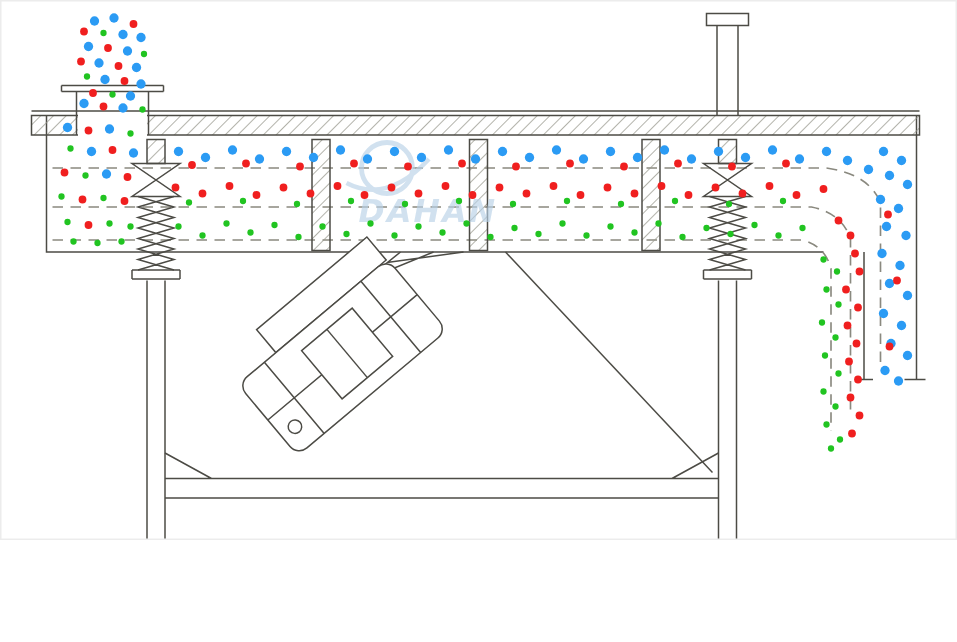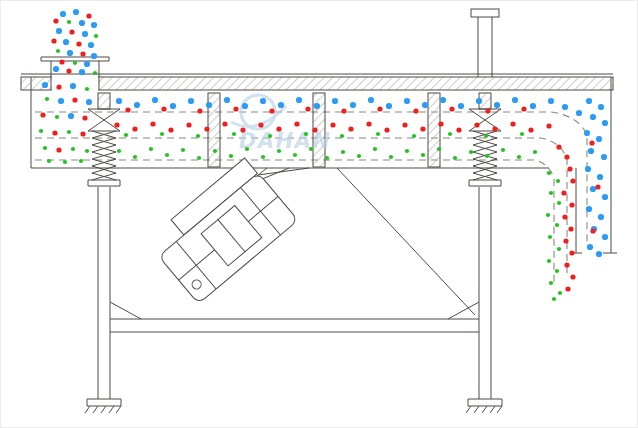--- a/index.html
+++ b/index.html
@@ -1,21 +1,21 @@
 <!DOCTYPE html>
 <html style="--c-line: #4c4b45; --c-dash: #8a897f; --c-wm: #b9d2e8;"><head>
 <meta charset="utf-8">
 <style>
   :root{
     --c-line:#4c4b45;
     --c-dash:#8a897f;
     --c-wm:#b9d2e8;
   }
   html,body{margin:0;padding:0;background:#ffffff;font-family:"DejaVu Sans",sans-serif;}
-  .stage{position:relative;width:638px;height:428px;background:#fff;border:1px solid #ececec;box-sizing:border-box;overflow:hidden;}
+  .stage{position:relative;width:638px;height:360px;background:#fff;border:1px solid #ececec;box-sizing:border-box;overflow:hidden;}
   svg{display:block;}
   .ln{stroke:var(--c-line);stroke-width:1;fill:none;}
   .lnw{stroke:var(--c-line);stroke-width:1;fill:#ffffff;}
   .dash{stroke:var(--c-dash);stroke-width:1.1;fill:none;stroke-dasharray:7 5;}
   .hatchfill{fill:url(#hatch);stroke:var(--c-line);stroke-width:1;}
   .wm{stroke:var(--c-wm);fill:none;}
   .wmtext{fill:var(--c-wm);font-style:italic;font-weight:bold;font-size:21px;letter-spacing:1.5px;font-family:"DejaVu Sans",sans-serif;}
 </style>
 </head>
 <body>

